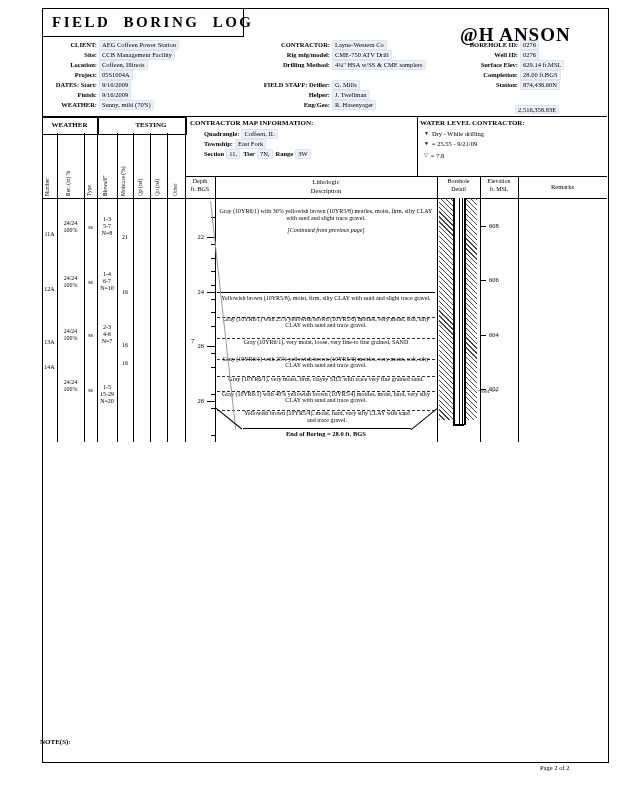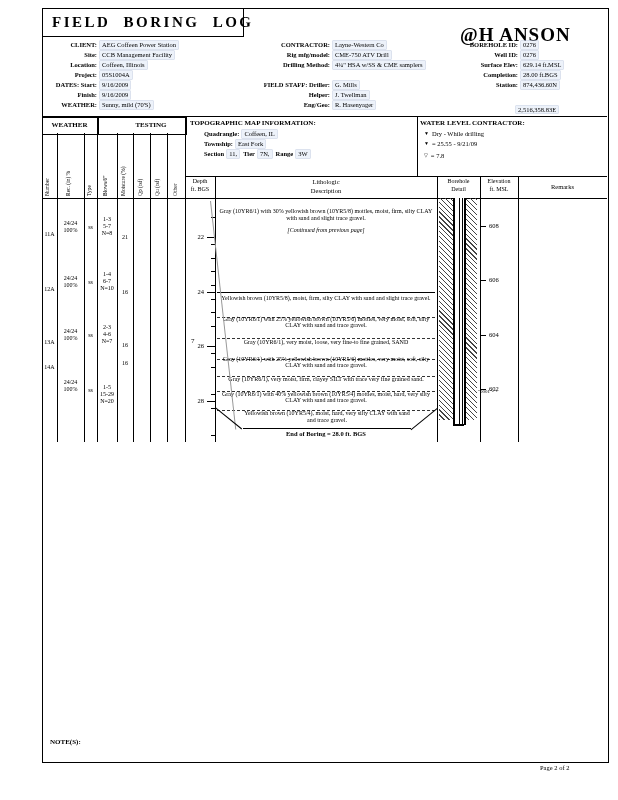--- a/index.html
+++ b/index.html
@@ -121,21 +121,21 @@
   <div class="abs t65" style="left:516px;top:106px">
     <span class="hval">2,516,358.83E</span></div>
 
   <div class="ln" style="left:42px;top:116px;width:565px;height:1px"></div>
 
   <div class="box" style="left:42px;top:117px;width:55px;height:16px"></div>
   <div class="abs b t7 ctr" style="left:42px;top:121px;width:55px">WEATHER</div>
   <div class="box" style="left:97px;top:117px;width:88px;height:16px"></div>
   <div class="abs b t7 ctr" style="left:97px;top:121px;width:108px">TESTING</div>
 
-  <div class="abs b t7" style="left:190px;top:119px">TOPOGRAPHIC MAP INFORMATION:</div>
+  <div class="abs b t7" style="left:190px;top:119px">CONTRACTOR MAP INFORMATION:</div>
   <div class="hrow" style="left:204px;top:130px">
     <span class="hlab">Quadrangle:</span>
     <span class="hval">Coffeen, IL</span>
     </div>
   <div class="hrow" style="left:204px;top:140px">
     <span class="hlab">Township:</span>
     <span class="hval">East Fork</span>
     </div>
   <div class="hrow" style="left:204px;top:150px">
     <span class="hlab">Section</span>
@@ -291,16 +291,16 @@
   <div class="diag" style="left:210px;top:201px;height:230px;width:0.6px;background:#999;transform:rotate(-6.3deg)"></div>
   <div class="diag" style="left:215px;top:408px;height:34px;width:0.8px;background:#000;transform:rotate(-51deg)"></div>
   <div class="diag" style="left:437px;top:408px;height:34px;width:0.8px;background:#000;transform:rotate(51deg)"></div>
 
   <div class="hatch" style="left:439px;top:198px;width:38px;height:222px"></div>
   <div class="pipe" style="left:453px;top:198px;width:11px;height:227px"></div>
   <div class="ln" style="left:453px;top:424px;width:11px;height:2px"></div>
 
   <div class="abs t5" style="left:478px;top:389px">"0001"-"-</div>
 
-  <div class="abs b t7" style="left:50px;top:738px">NOTE(S):</div>
+  <div class="abs b t7" style="left:40px;top:738px">NOTE(S):</div>
   <div class="abs t65" style="left:540px;top:764px">Page 2 of 2</div>
 
 </div>
 
 </body></html>

